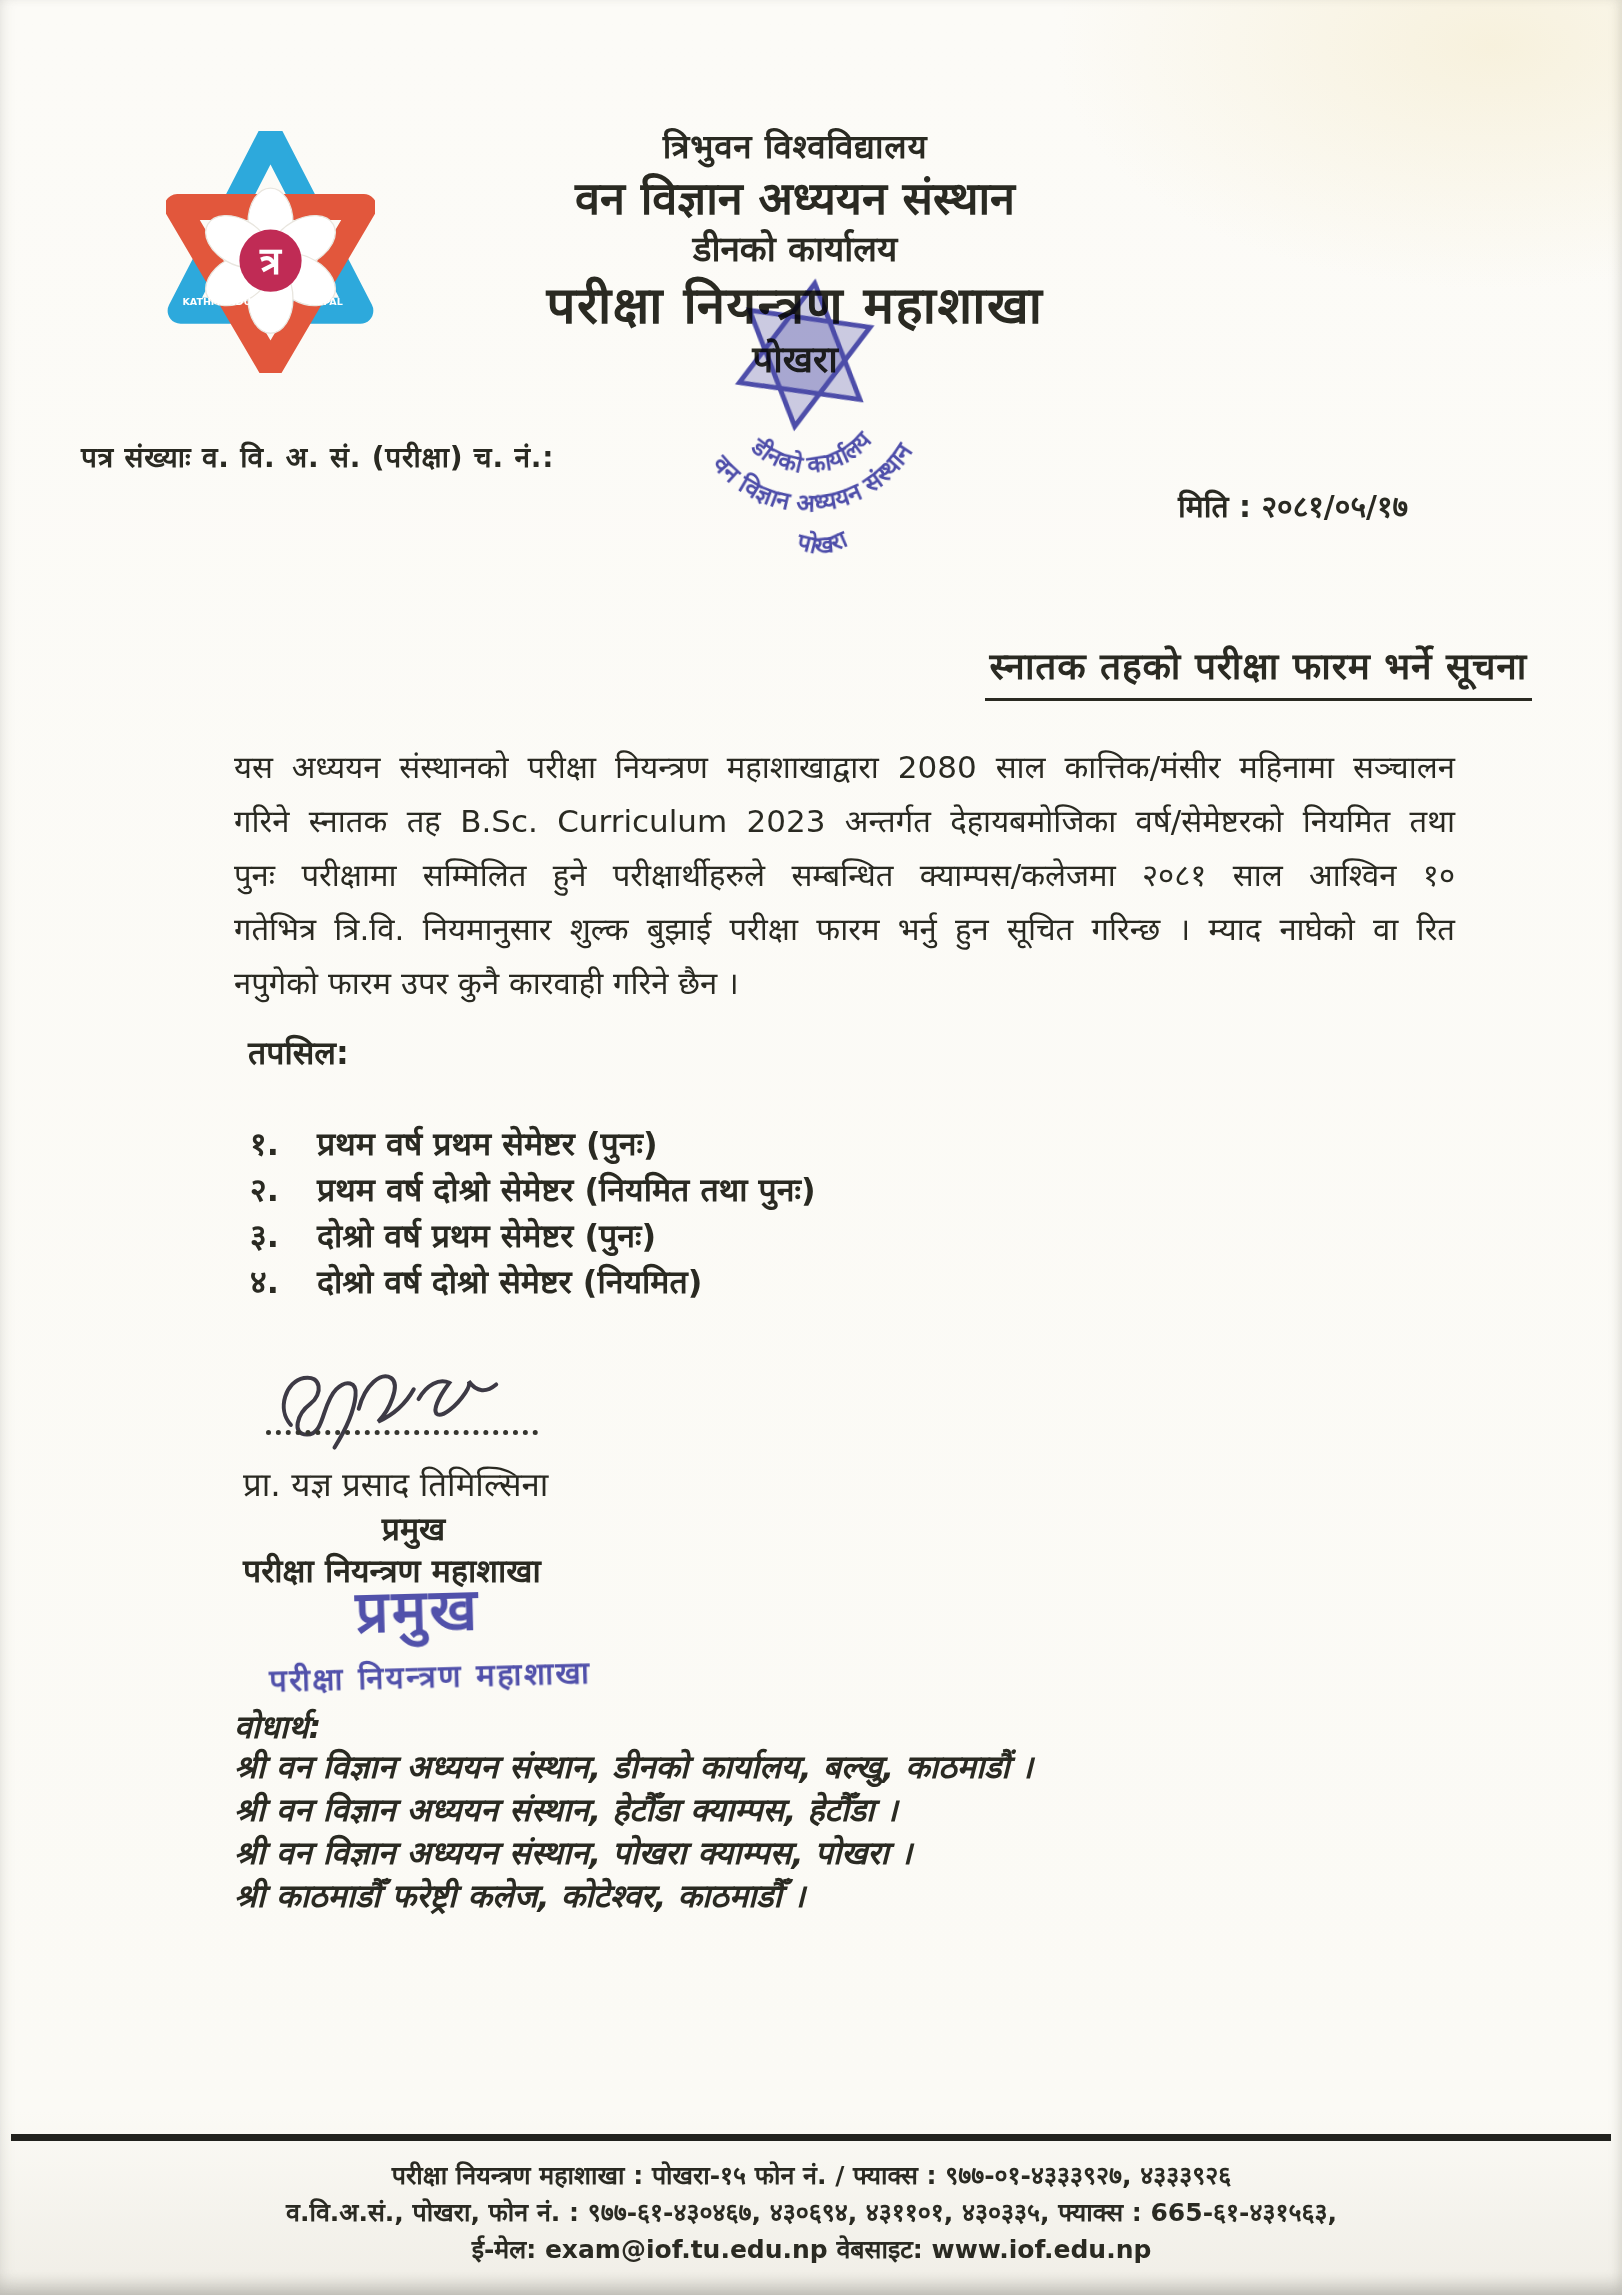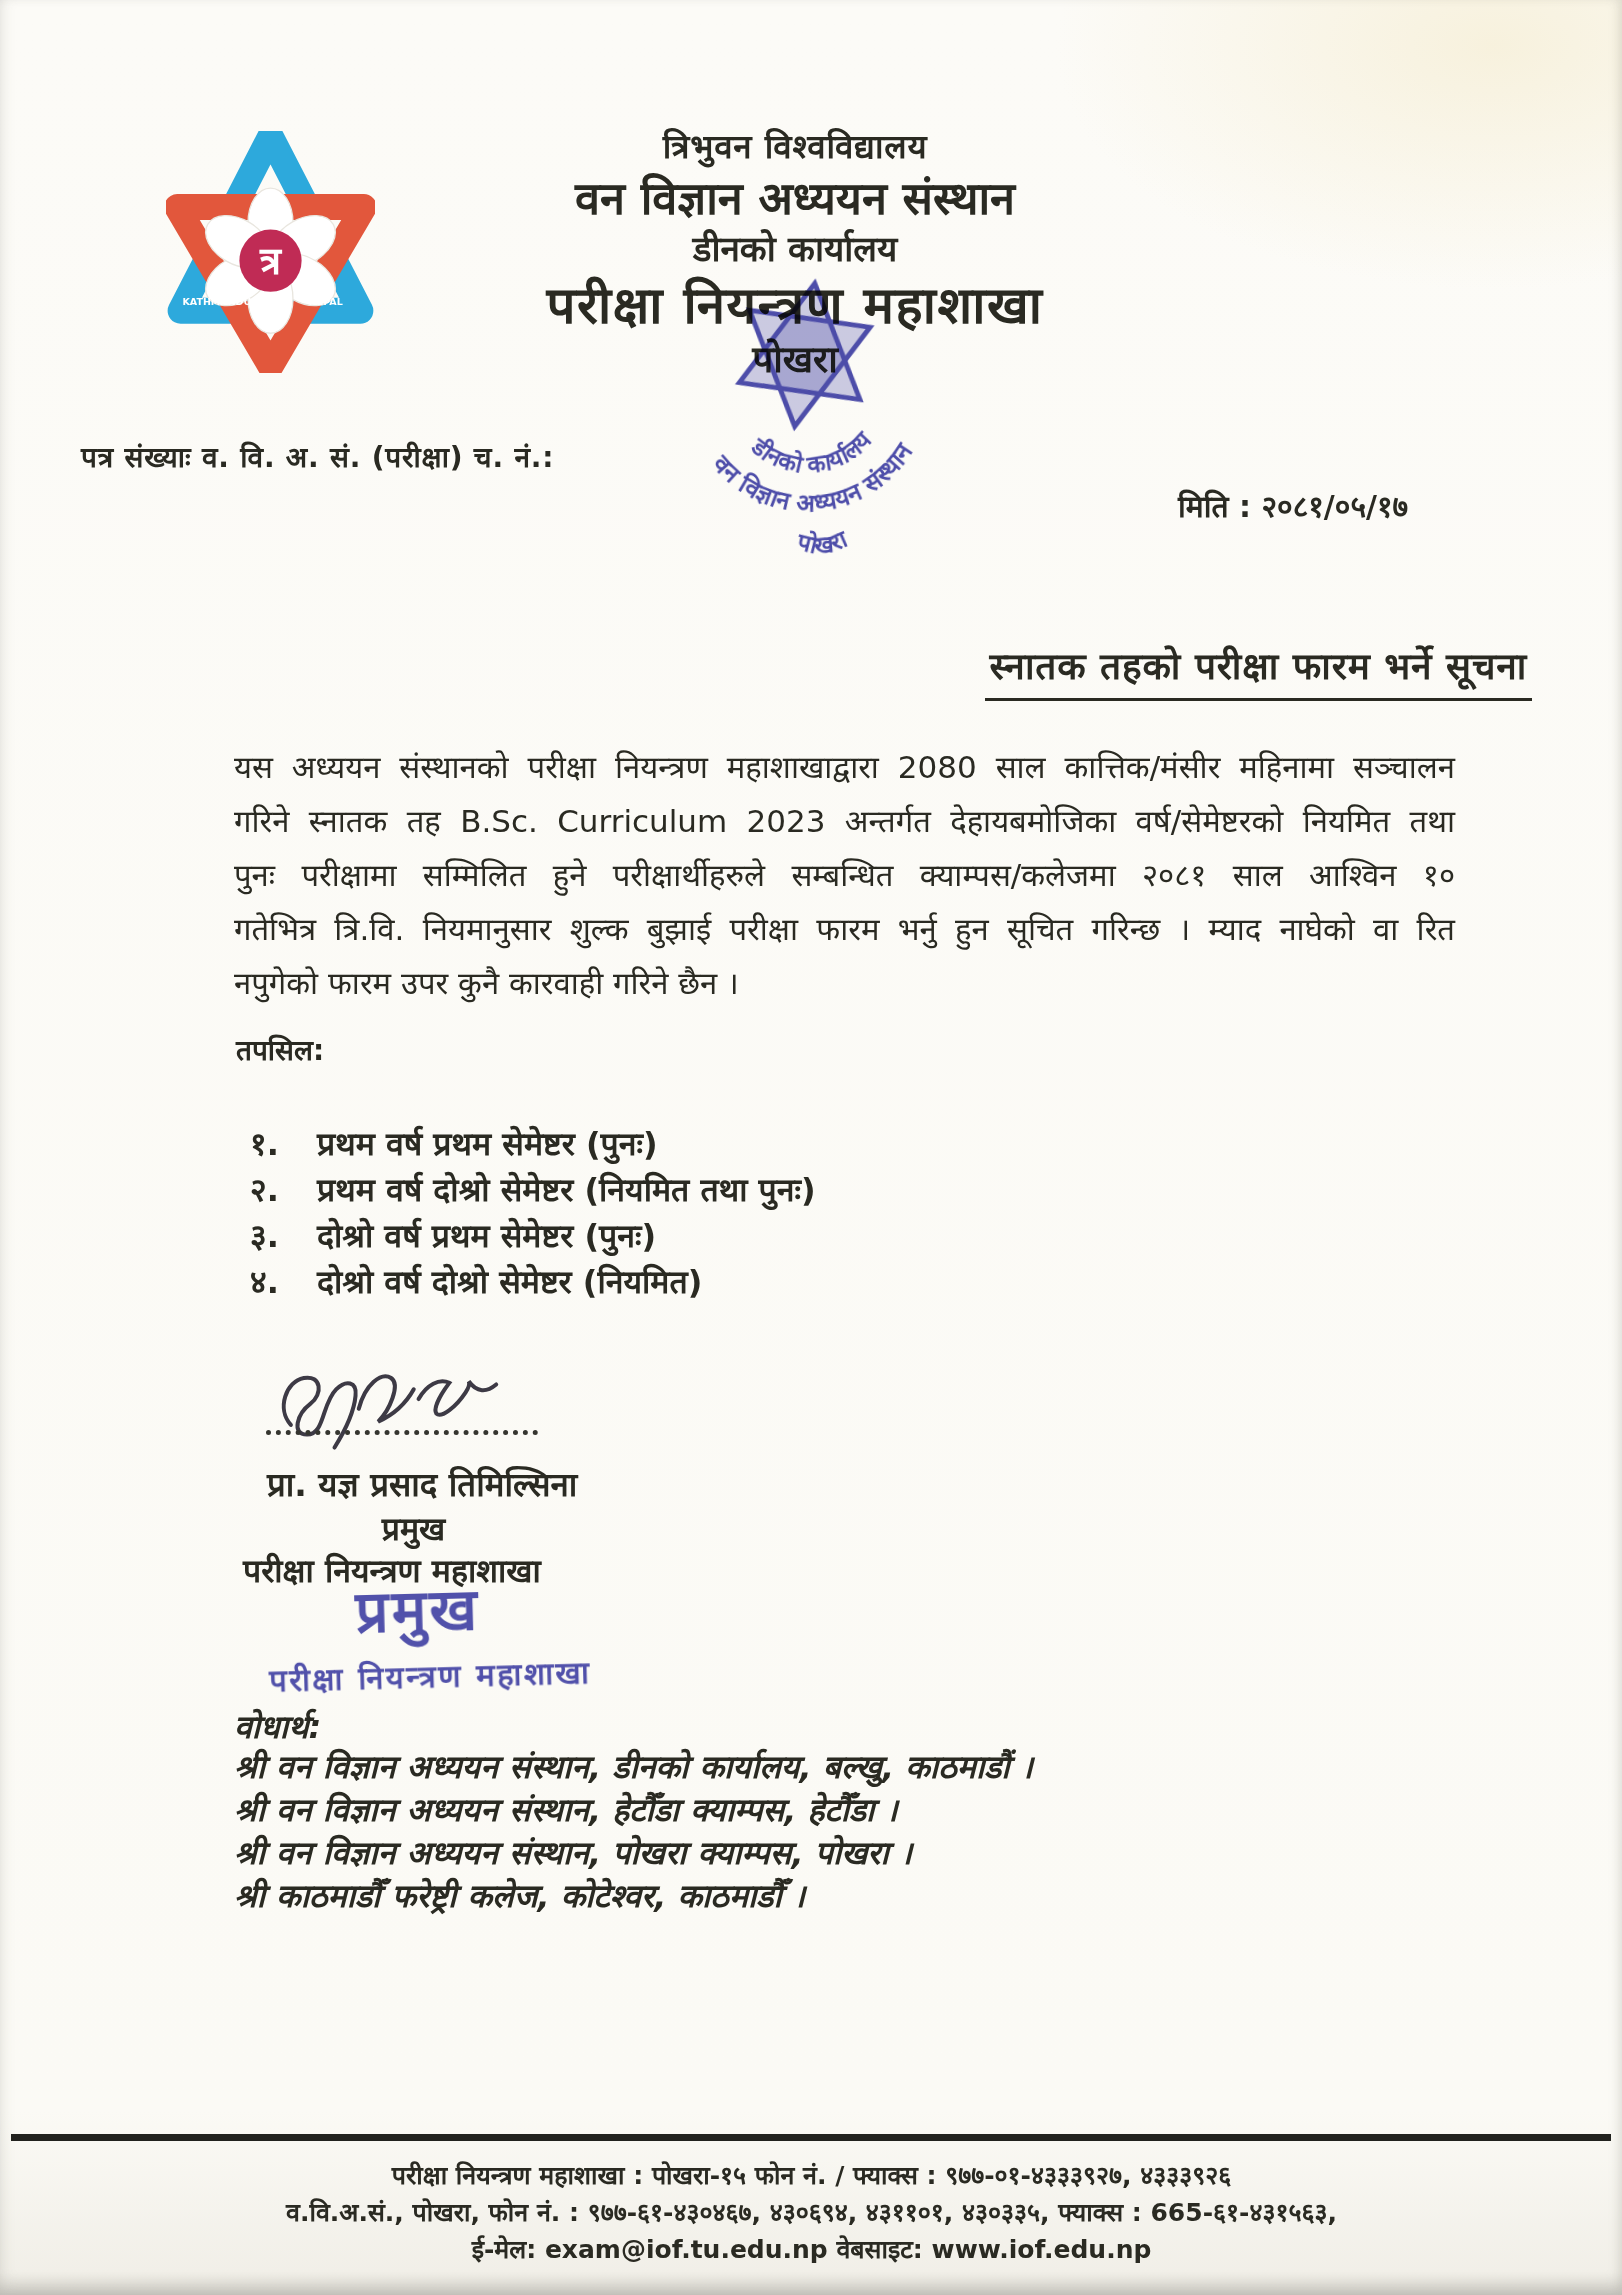--- a/index.html
+++ b/index.html
@@ -43,30 +43,30 @@
   .title-wrap{left:0;top:639px;width:1532px;text-align:right;}
   .title-text{display:inline-block;font-size:37px;font-weight:bold;
     border-bottom:3.2px solid #2a2a22;padding:0 4.9px 8px 4.9px;letter-spacing:0.8px;}
 
   
   .body-block{left:234px;top:740px;width:1221px;font-size:31px;line-height:54px;}
   .jline{text-align:justify;text-align-last:justify;}
   .lline{text-align:left;}
 
   
-  .tapasil{left:236px;top:1030px;font-size:28px;font-weight:bold;}
+  .tapasil{left:248px;top:1030px;font-size:32px;font-weight:bold;}
   .sched{left:250px;top:1121px;font-size:32px;font-weight:bold;line-height:46px;}
   .sched-row{display:flex;}
   .sched-no{width:67px;}
   .sched-txt{flex:1;}
 
   
   .sig-squiggle{left:274px;top:1357px;width:252px;height:97px;}
   .dotted{left:266px;top:1430px;width:272px;height:0;border-bottom:5.7px dotted #35352f;}
-  .sig-name{left:243px;top:1461px;font-size:33px;font-weight:bold;margin-left:24px;}
+  .sig-name{left:243px;top:1461px;font-size:33px;font-weight:normal;}
   .sig-role{left:243px;top:1506px;width:341px;text-align:center;font-size:32px;font-weight:bold;}
   .sig-div {left:243px;top:1548px;font-size:32px;font-weight:bold;}
 
   
   .office-stamp{left:268px;top:1566px;width:503px;color:#3a3aa6;
     filter:blur(0.6px);opacity:.88;mix-blend-mode:multiply;transform:rotate(-1.5deg);}
   .os-line1{margin-left:88px;font-size:58px;font-weight:bold;letter-spacing:3.2px;}
   .os-line2{margin-top:6.5px;font-size:31px;font-weight:bold;letter-spacing:2.4px;}
 
   

